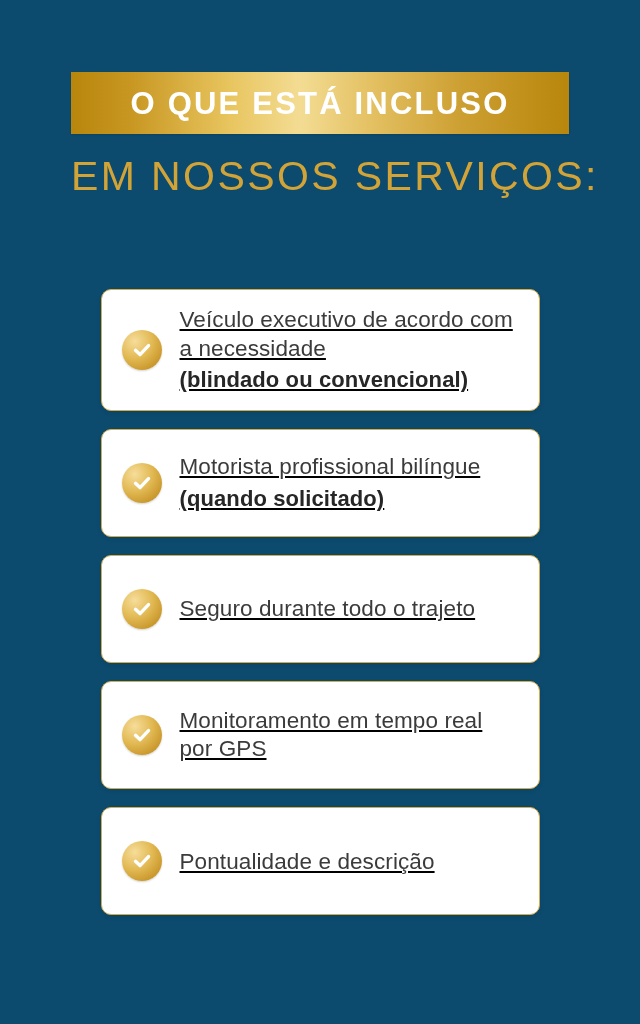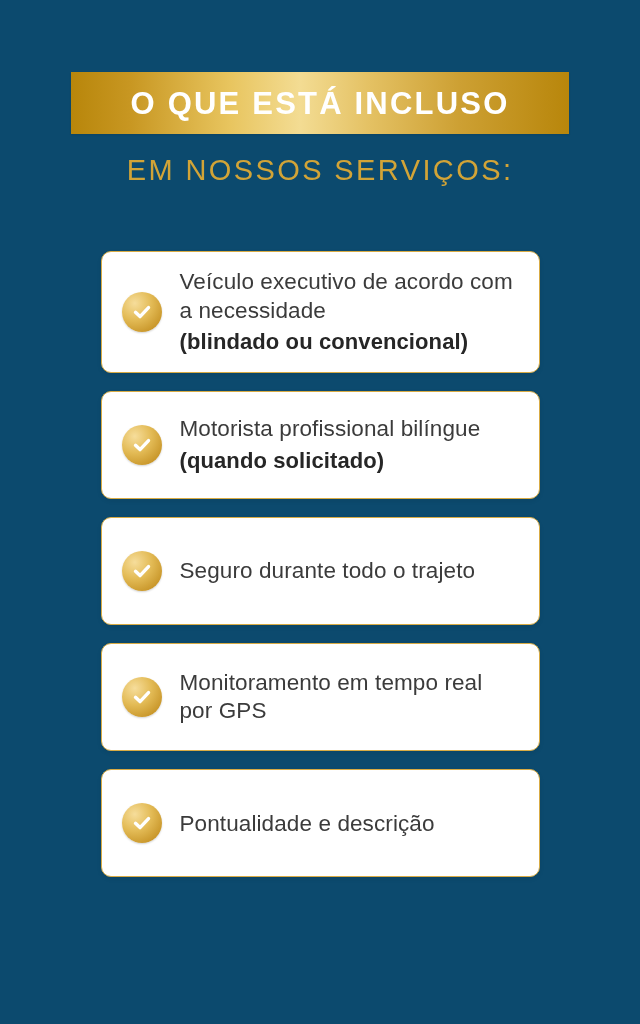--- a/index.html
+++ b/index.html
@@ -52,34 +52,35 @@
     letter-spacing: 2.2px;
     line-height: 1;
     white-space: nowrap;
   }
 
   .subtitle {
     margin: 22px auto 0 auto;
     width: 498px;
     text-align: center;
     color: #d2a437;
-    font-size: 29px;
+    font-size: 41px;
     font-weight: normal;
     letter-spacing: 2.4px;
     line-height: 1;
     white-space: nowrap;
   }
 
   
   .items {
-    margin: 66px auto 0 auto;
+    margin: 92px auto 0 auto;
     width: 439px;
     display: flex;
     flex-direction: column;
     gap: 18px;
+    text-decoration: underline;
   }
 
   .item-card {
     position: relative;
     box-sizing: border-box;
     background: #ffffff;
     border: 1px solid #d8ab44;
     border-radius: 10px;
     box-shadow: 0 2px 5px rgba(0,0,0,0.07);
     display: flex;

